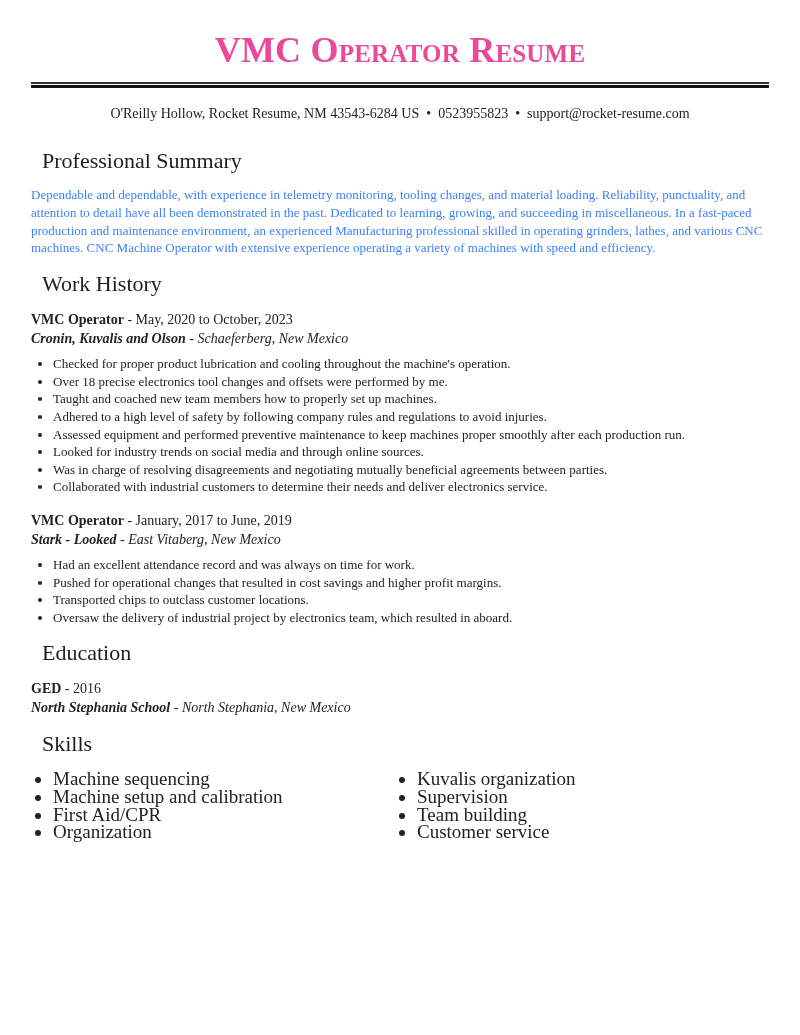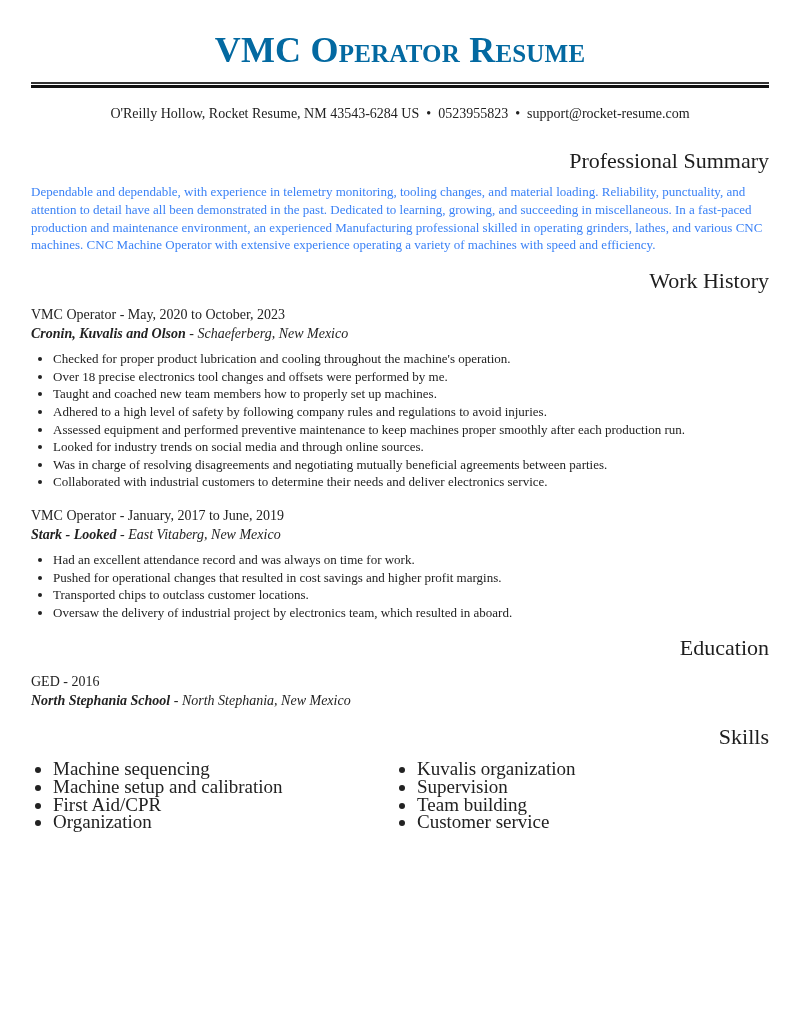--- a/index.html
+++ b/index.html
@@ -21,21 +21,21 @@
     .title {
       text-align: center;
       font-size: 36px;
       font-weight: bold;
       font-variant: small-caps;
       letter-spacing: 0.2px;
       margin: 0;
       padding-top: 28px;
       height: 54px;
       line-height: 44px;
-      color: #0369a1;
+      color: #ec4899;
     }
     .rule {
       margin-top: 0;
       height: 6px;
       border-top: 2px solid #333;
       border-bottom: 3px solid #111;
       box-sizing: content-box;
       height: 1px;
     }
     .contact {
@@ -44,38 +44,37 @@
       margin-top: 17px;
       line-height: 18px;
       color: #222;
     }
     .contact .sep {
       margin: 0 7px;
     }
     .section-title {
       font-size: 22px;
       font-weight: normal;
-      margin: 0;
+      margin: 11px;
       color: #1e1e1e;
-      text-align: right;
     }
     .summary-title { margin-top: 24px; line-height: 28px; }
     .summary {
       font-size: 13px;
       line-height: 17.8px;
       margin-top: 8px;
       color: #3b82f6;
     }
     .work-title { margin-top: 12px; line-height: 30px; }
     .job { margin-top: 9px; }
     .job-line1 {
       font-size: 14px;
       line-height: 19px;
     }
-    .job-line1 b { font-weight: normal; }
+    .job-line1 b { font-weight: bold; }
     .job-line2 {
       font-size: 14px;
       line-height: 19px;
       font-style: italic;
     }
     .job-line2 b { font-weight: bold; }
     ul.bullets {
       margin: 7px 0 0 0;
       padding-left: 22px;
       font-size: 13px;

